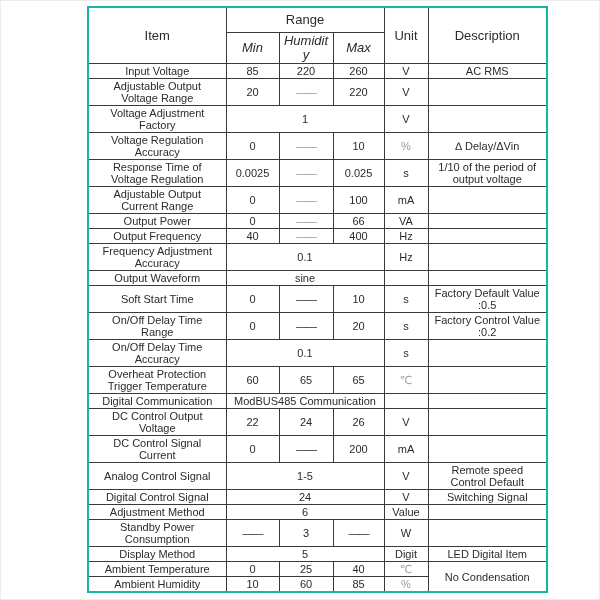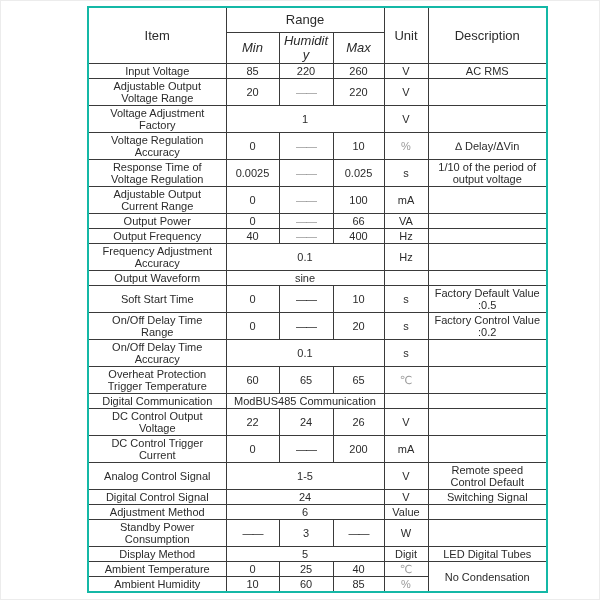--- a/index.html
+++ b/index.html
@@ -188,21 +188,21 @@
       </tr>
       <tr>
         <td class="item-cell">DC  Control  Output Voltage</td>
         <td class="min-cell">22</td>
         <td class="typ-cell">24</td>
         <td class="max-cell">26</td>
         <td class="unit-cell">V</td>
         <td class="desc-cell"></td>
       </tr>
       <tr>
-        <td class="item-cell">DC  Control  Trigger Current</td>
+        <td class="item-cell">DC  Control  Signal Current</td>
         <td class="min-cell">0</td>
         <td class="typ-cell dash">——</td>
         <td class="max-cell">200</td>
         <td class="unit-cell">mA</td>
         <td class="desc-cell"></td>
       </tr>
       <tr>
         <td class="item-cell">Analog  Control Signal</td>
         <td class="range-span-cell" colspan="3">1-5</td>
         <td class="unit-cell">V</td>
@@ -225,21 +225,21 @@
         <td class="min-cell dash">——</td>
         <td class="typ-cell">3</td>
         <td class="max-cell dash">——</td>
         <td class="unit-cell">W</td>
         <td class="desc-cell"></td>
       </tr>
       <tr>
         <td class="item-cell">Display Method</td>
         <td class="range-span-cell" colspan="3">5</td>
         <td class="unit-cell">Digit</td>
-        <td class="desc-cell">LED Digital  Tubes</td>
+        <td class="desc-cell">LED Digital  Item</td>
       </tr>
       <tr>
         <td class="item-cell">Ambient  Temperature</td>
         <td class="min-cell">0</td>
         <td class="typ-cell">25</td>
         <td class="max-cell">40</td>
         <td class="unit-cell muted">℃</td>
         <td class="desc-cell" rowspan="2">No  Condensation</td>
       </tr>
       <tr>

